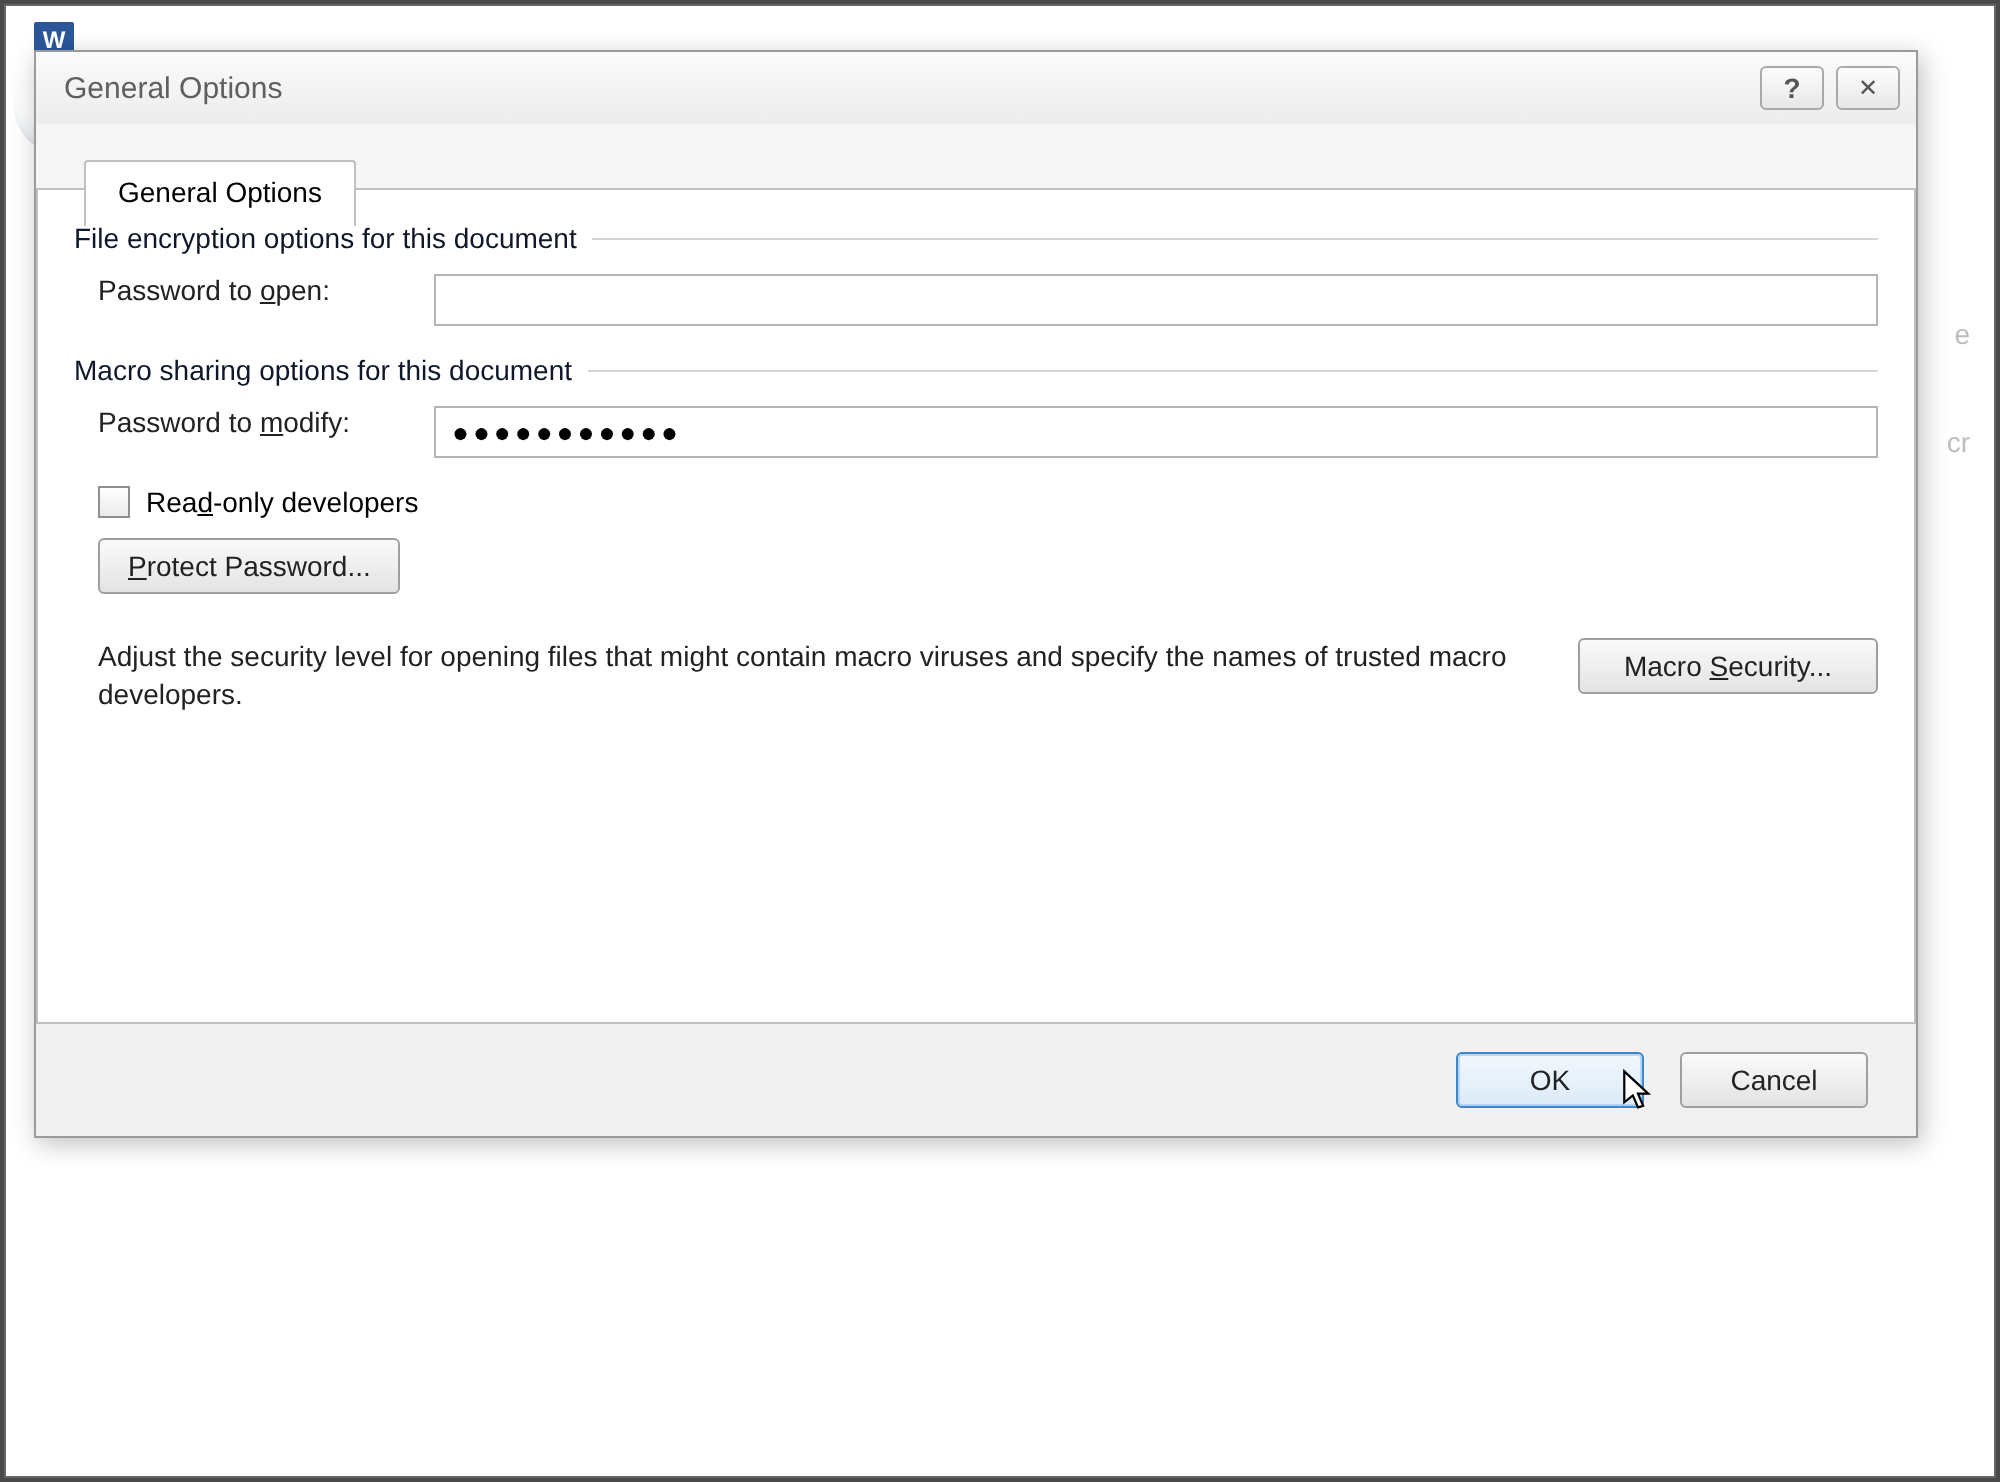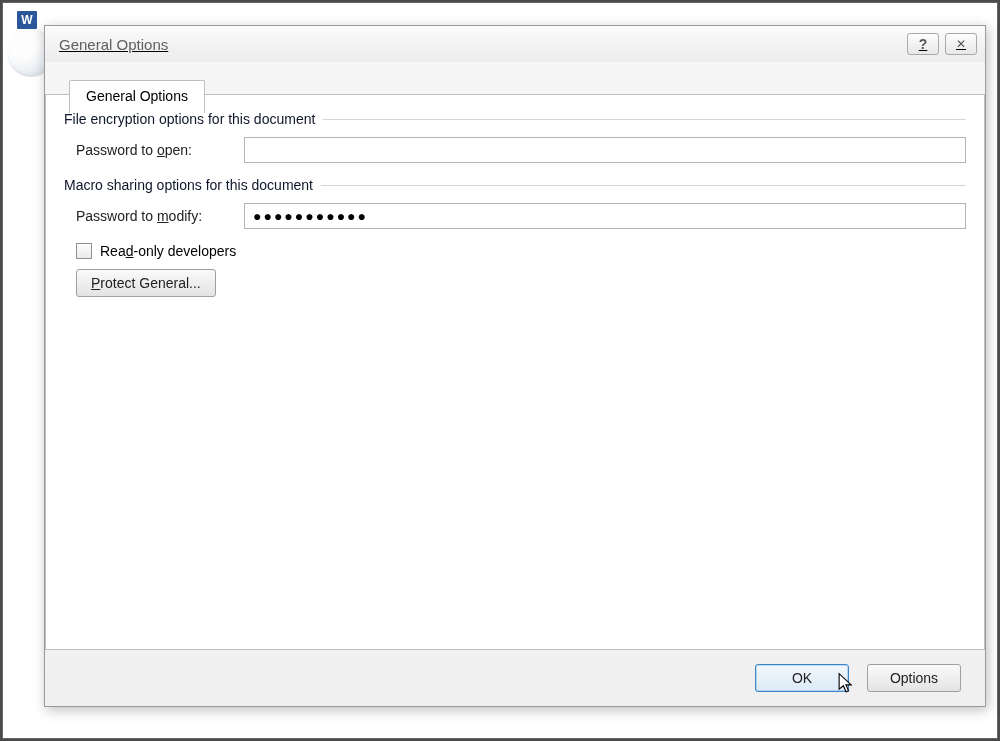--- a/index.html
+++ b/index.html
@@ -66,28 +66,27 @@
 
     .bg-letters {
       position: absolute;
       right: 12px;
       color: #bdbdbd;
       font-size: 14px;
     }
 
     .dialog {
       position: absolute;
-      left: 41px;
+      left: 14px;
       top: 22px;
       width: 942px;
-      height: 682px;
+      height: 544px;
       background: linear-gradient(#f6f6f6, #f0f0f0);
       border: 1px solid #9a9a9a;
       box-shadow: 2px 3px 12px rgba(0,0,0,0.25);
-      text-decoration: underline;
     }
 
     .titlebar {
       height: 36px;
       display: flex;
       align-items: center;
       padding: 0 8px 0 14px;
       background: linear-gradient(#fbfbfb, #ececec);
     }
 
@@ -171,21 +170,21 @@
 
     .group-header .hline {
       flex: 1;
       height: 1px;
       background: #d5d5d5;
       margin-left: 8px;
     }
 
     .row {
       display: flex;
-      align-items: center;
+      align-items: flex-start;
       padding: 10px 0 6px 12px;
     }
 
     .row label {
       width: 168px;
       font-size: 14px;
       color: #222;
     }
 
     .row input[type="password"],
@@ -340,34 +339,40 @@
               <input type="text" readonly="" value="●●●●●●●●●●●" style="">
             </div>
             <div class="check-row">
               <span class="checkbox"></span>
               <span style="font-size:14px;">
                 <span>Rea</span><span class="u">d</span><span>-only developers</span>
               </span>
             </div>
             <div class="btn-row">
               <button class="btn">
-                <span class="u">P</span><span>rotect General...</span>
+                <span class="u">P</span><span>rotect Password...</span>
               </button>
             </div>
           </div>
 
           <div class="group">
+            <div class="macro-row">
+              <div class="macro-text">Adjust the security level for opening files that might contain macro viruses and specify the names of trusted macro developers.</div>
+              <button class="btn" style="min-width:150px;">
+                <span>Macro </span><span class="u">S</span><span>ecurity...</span>
+              </button>
+            </div>
           </div>
 
         </div>
       </div>
 
       <div class="dialog-footer">
         <button class="ok-btn">OK</button>
-        <button class="btn cancel-btn">Options</button>
+        <button class="btn cancel-btn">Cancel</button>
       </div>
 
       <svg class="cursor-icon" viewBox="0 0 20 28">
         <path d="M2 2 L2 20 L7 16 L10 23 L13 22 L10 15 L16 15 Z" fill="#ffffff" stroke="#000" stroke-width="1.3"></path>
       </svg>
 
     </div>
   </div>
 </div>
 

